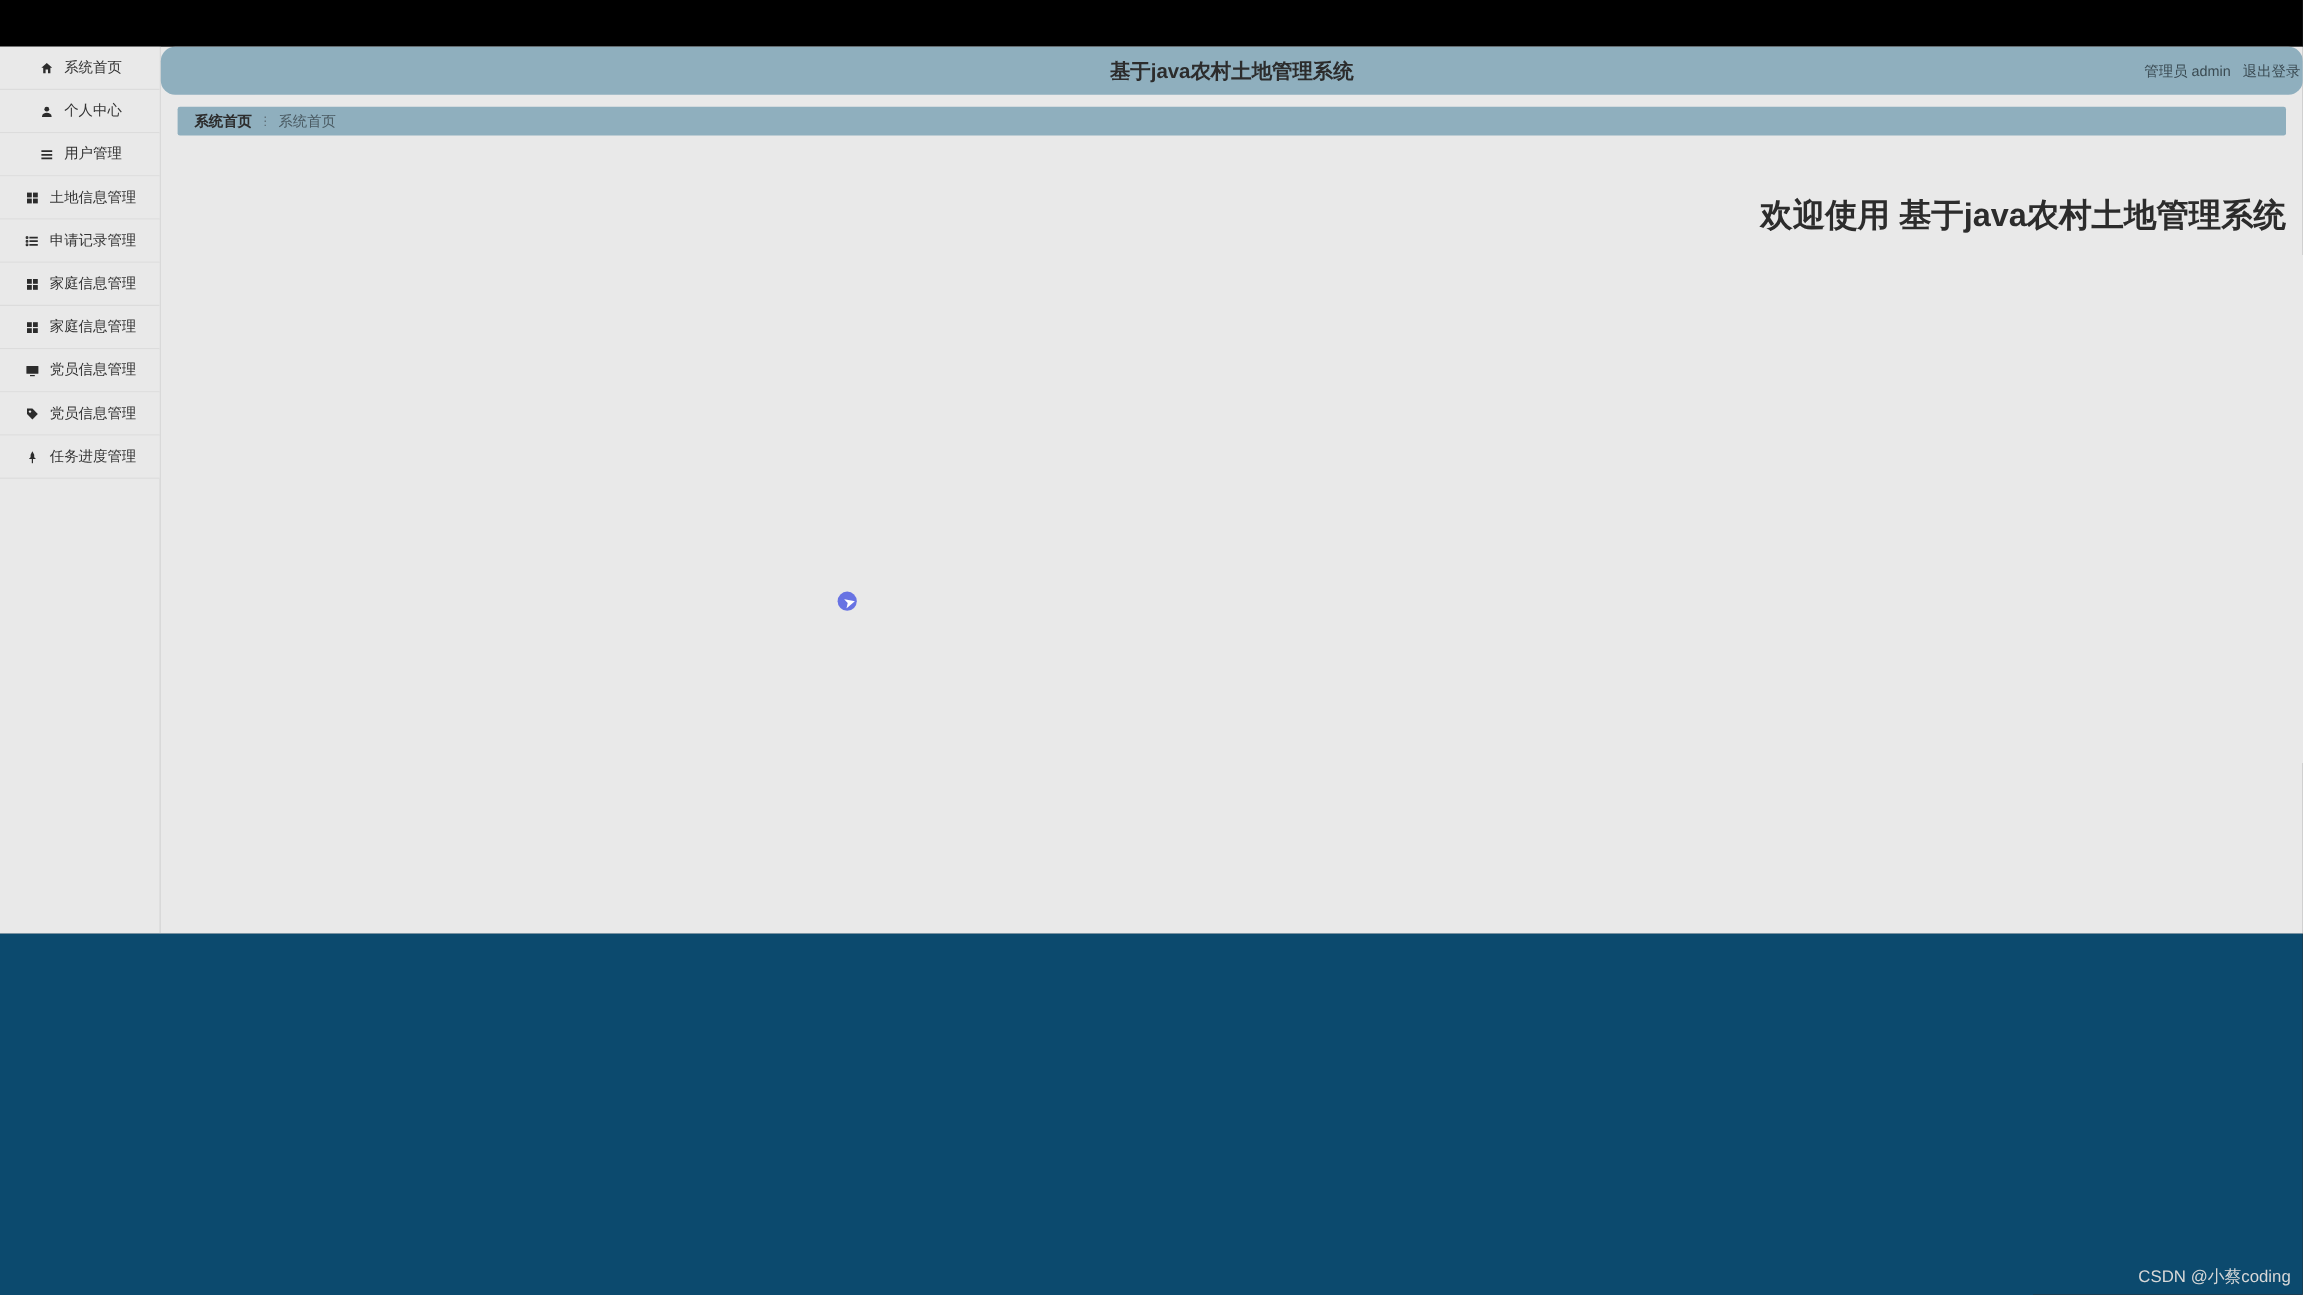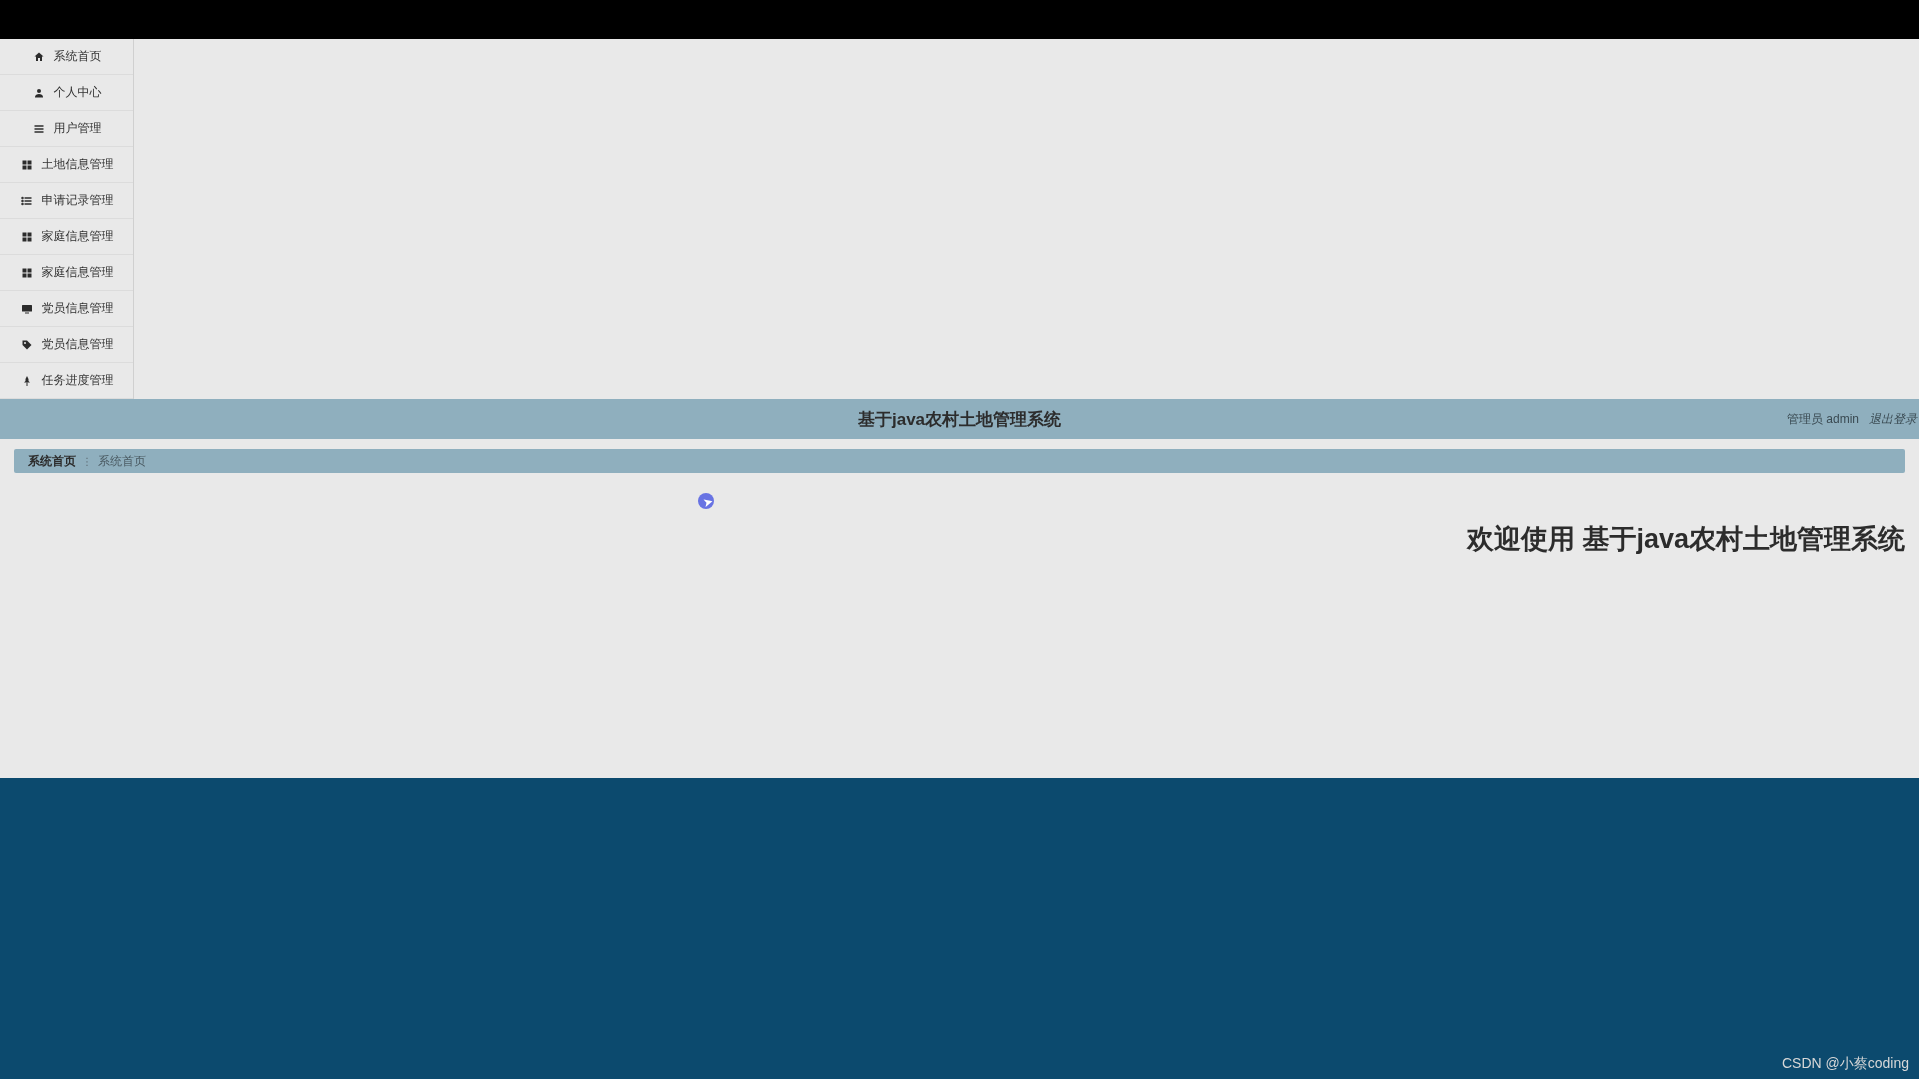--- a/index.html
+++ b/index.html
@@ -19,21 +19,20 @@
       width: 100%;
       height: 39px;
       background: #000;
     }
     .app-container {
       width: 100%;
       height: 739px;
       background: #e9e9e9;
       display: flex;
       position: relative;
-      flex-direction: column;
     }
     .sidebar {
       width: 134px;
       background: #e9e9e9;
       border-right: 1px solid #d0d0d0;
       flex-shrink: 0;
     }
     .sidebar-item {
       height: 36px;
       display: flex;
@@ -59,20 +58,21 @@
       display: flex;
       flex-direction: column;
       background: #e9e9e9;
     }
     .header-bar {
       height: 40px;
       background: #8fafbe;
       display: flex;
       align-items: center;
       position: relative;
+      border-radius: 12px;
     }
     .header-title {
       position: absolute;
       left: 50%;
       transform: translateX(-50%);
       font-size: 17px;
       font-weight: bold;
       color: #2c2c2c;
     }
     .header-right {
@@ -82,21 +82,20 @@
       align-items: center;
       gap: 10px;
       font-size: 12px;
       color: #3a4a52;
     }
     .header-user {
       cursor: default;
     }
     .header-logout {
       cursor: pointer;
-      font-style: italic;
     }
     .content {
       flex: 1;
       padding: 10px 14px;
       position: relative;
     }
     .breadcrumb {
       background: #8fafbe;
       height: 24px;
       display: flex;

